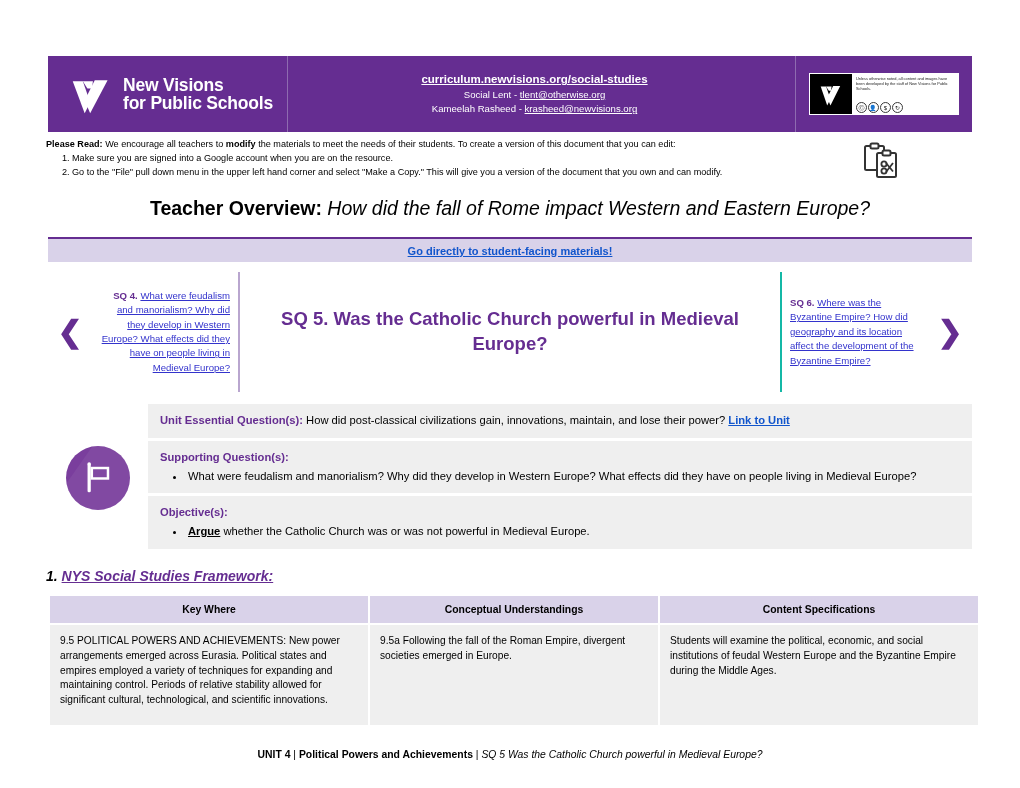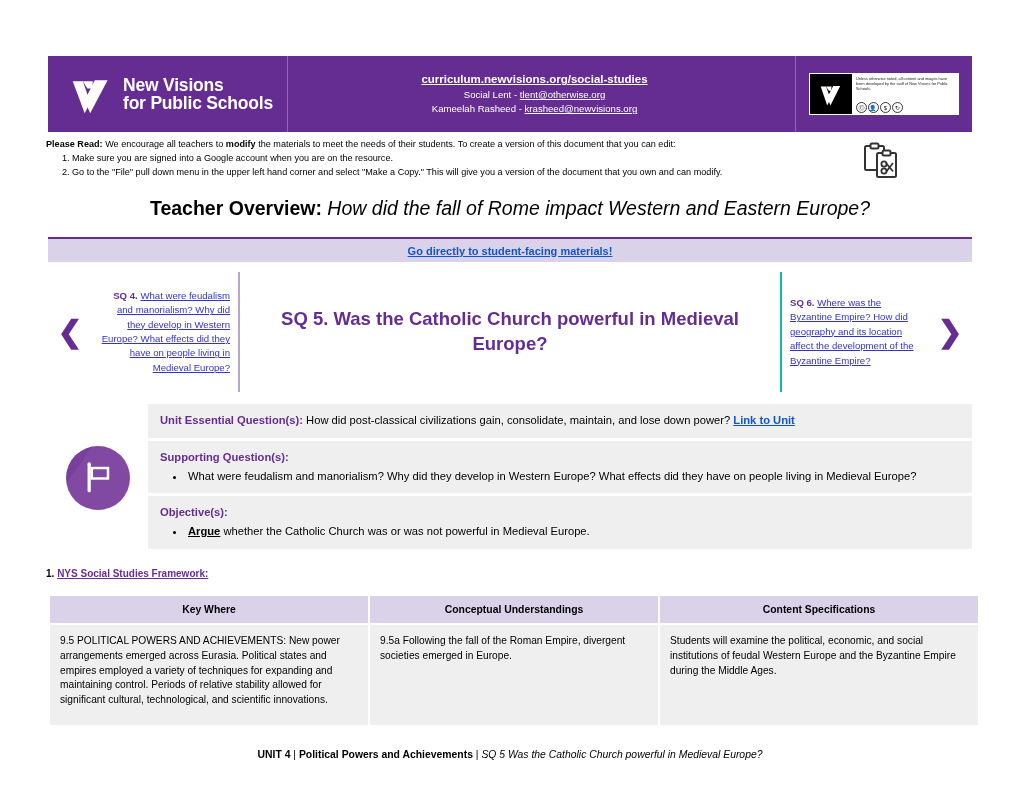--- a/index.html
+++ b/index.html
@@ -220,23 +220,24 @@
   .qbullets li {
     font-size: 11.2px; line-height: 1.5; color: #000;
     padding-left: 2px;
   }
   .qbullets li u { text-decoration: underline; font-weight: bold; }
 
   
   .fw-heading {
     position: absolute;
     left: 46px; top: 568px;
-    font-size: 10px;
+    font-size: 14px;
     font-weight: bold;
     color: #652D91;
+    font-style: italic;
   }
   .fw-heading .num { color: #000; text-decoration: none; }
   .fw-heading .link { text-decoration: underline; }
 
   .fw-table {
     position: absolute;
     left: 48px; top: 594px;
     width: 924px;
     border-collapse: separate;
     border-spacing: 2px;
@@ -388,21 +389,21 @@
           <rect x="9" y="5" width="3.4" height="30" rx="1.4" fill="#ffffff"></rect>
           <circle cx="10.7" cy="5.2" r="1.9" fill="#ffffff"></circle>
           <rect x="13.5" y="9.5" width="17" height="11" fill="none" stroke="#ffffff" stroke-width="2.6"></rect>
         </svg>
       </div>
     </div>
     <div class="qblock-rows">
 
       <div class="qrow">
         <div class="qrow-head">
-          <span>Unit Essential Question(s):</span><span class="plain"> How did post-classical civilizations gain, consolidate, maintain, and lose down power? </span><a class="unitlink" href="#">Link to Unit</a>
+          <span>Unit Essential Question(s):</span><span class="plain"> How did post-classical civilizations gain, innovations, maintain, and lose their power? </span><a class="unitlink" href="#">Link to Unit</a>
         </div>
       </div>
 
       <div class="qrow">
         <div class="qrow-head">Supporting Question(s):</div>
         <ul class="qbullets">
           <li>What were feudalism and manorialism? Why did they develop in Western Europe? What effects did they have on people living in Medieval Europe?</li>
         </ul>
       </div>
 

